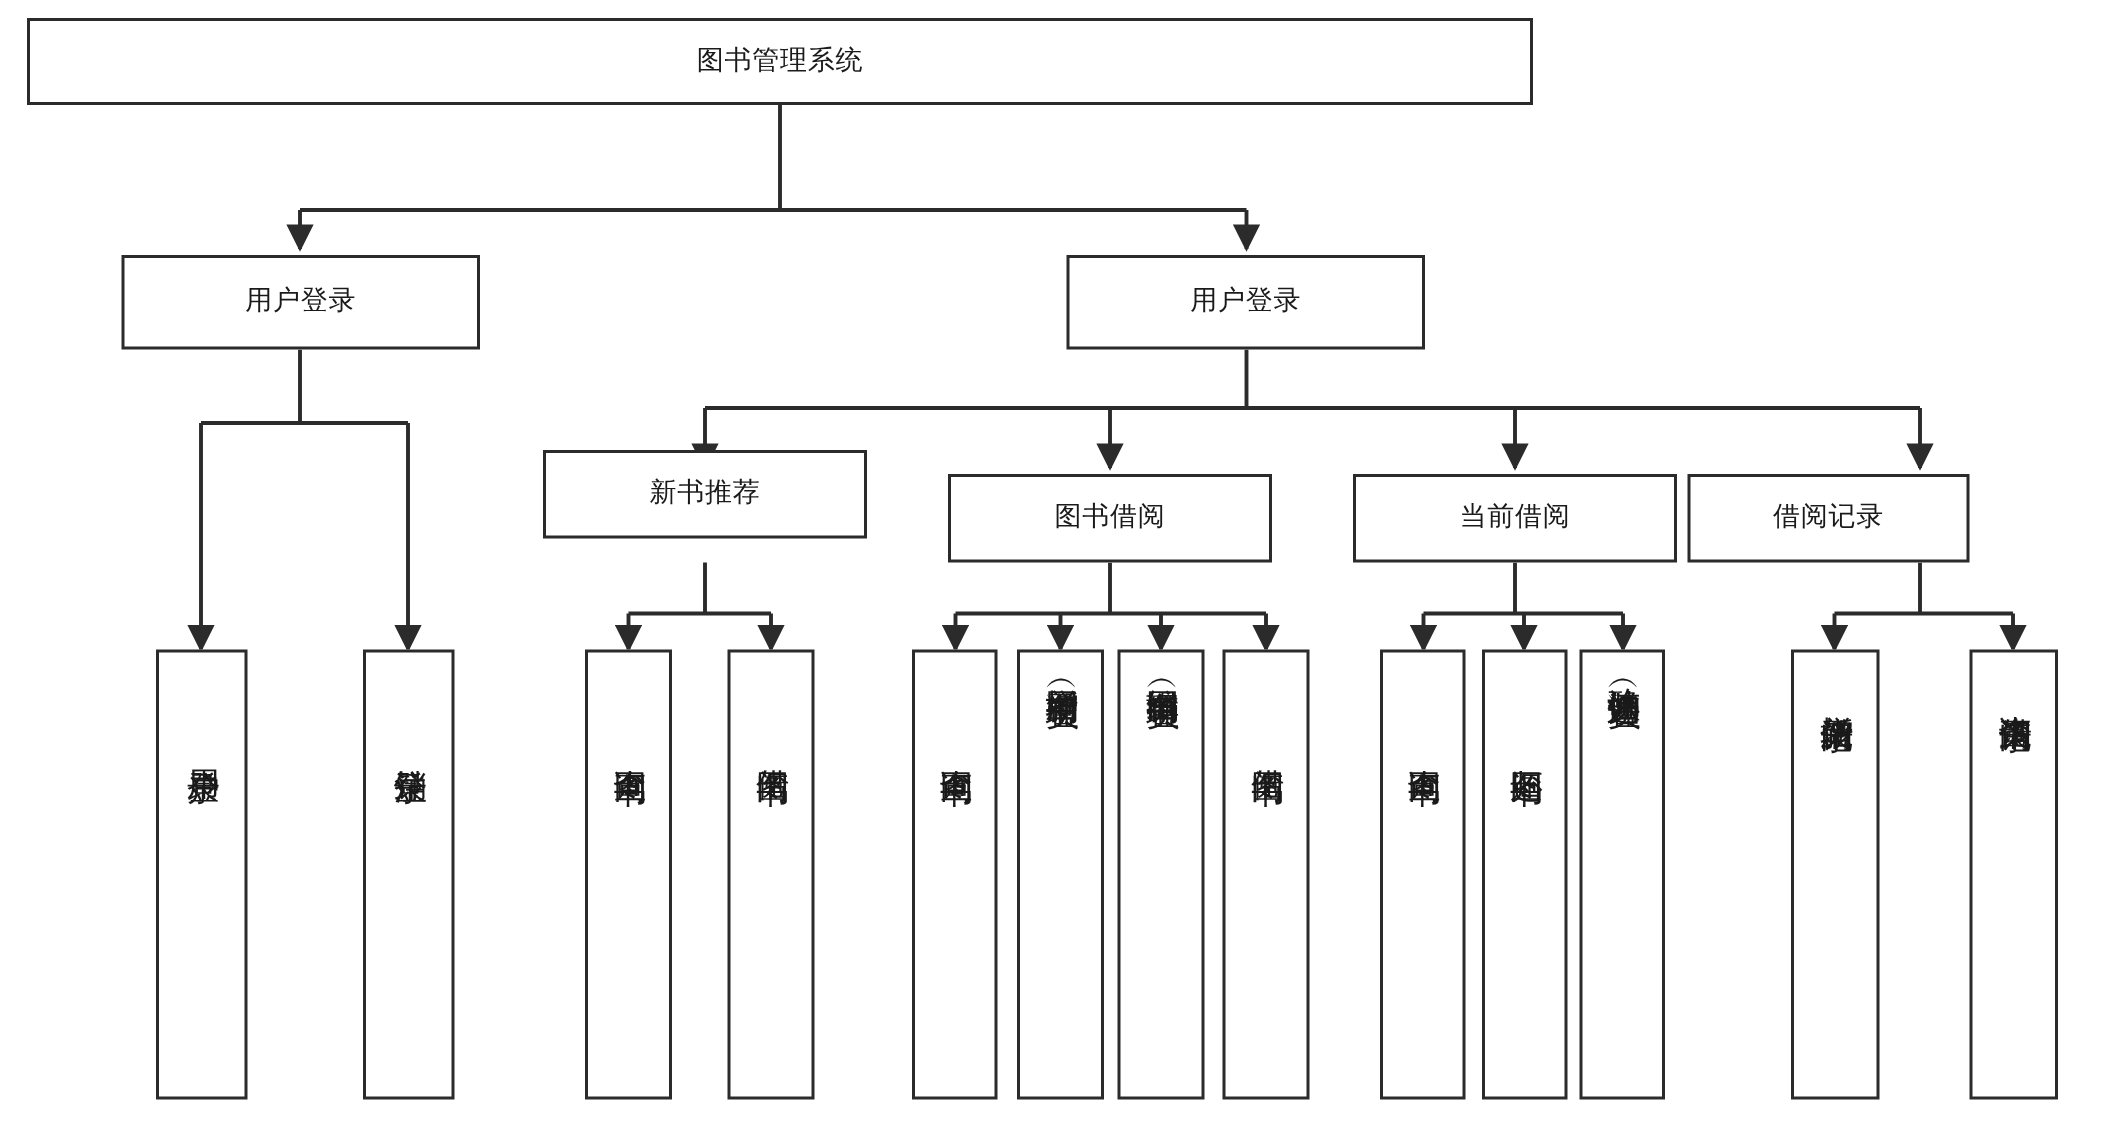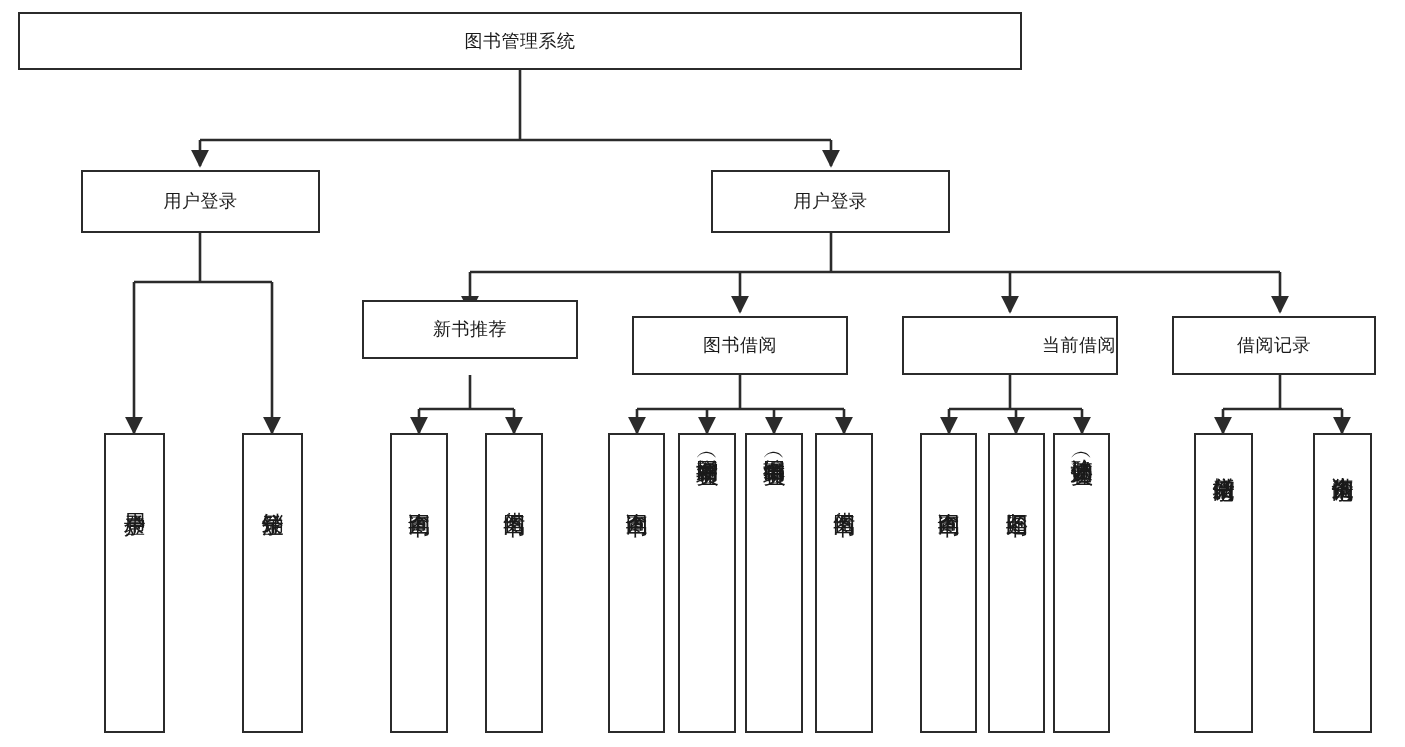--- a/index.html
+++ b/index.html
@@ -131,24 +131,24 @@
   <div class="node horizontal" style="left:711px; top:170px; width:239px; height:63px;">
     <span class="node-label">用户登录</span>
   </div>
 
   <div class="node horizontal" style="left:362px; top:300px; width:216px; height:59px;">
     <span class="node-label">新书推荐</span>
   </div>
   <div class="node horizontal" style="left:632px; top:316px; width:216px; height:59px;">
     <span class="node-label">图书借阅</span>
   </div>
-  <div class="node horizontal" style="left:902px; top:316px; width:216px; height:59px;justify-content:flex-end;">
+  <div class="node horizontal" style="left:902px; top:316px; width:216px; height:59px;">
     <span class="node-label">当前借阅</span>
   </div>
-  <div class="node horizontal" style="left:1172px; top:316px; width:204px; height:59px;">
+  <div class="node horizontal" style="left:1125px; top:316px; width:188px; height:59px;">
     <span class="node-label">借阅记录</span>
   </div>
 
   <div class="node vertical" style="left:104px; top:433px; width:61px; height:300px; padding-top:60px;">
     <span class="node-label">用户登录</span>
   </div>
   <div class="node vertical" style="left:242px; top:433px; width:61px; height:300px; padding-top:60px;">
     <span class="node-label">注销登录</span>
   </div>
 

